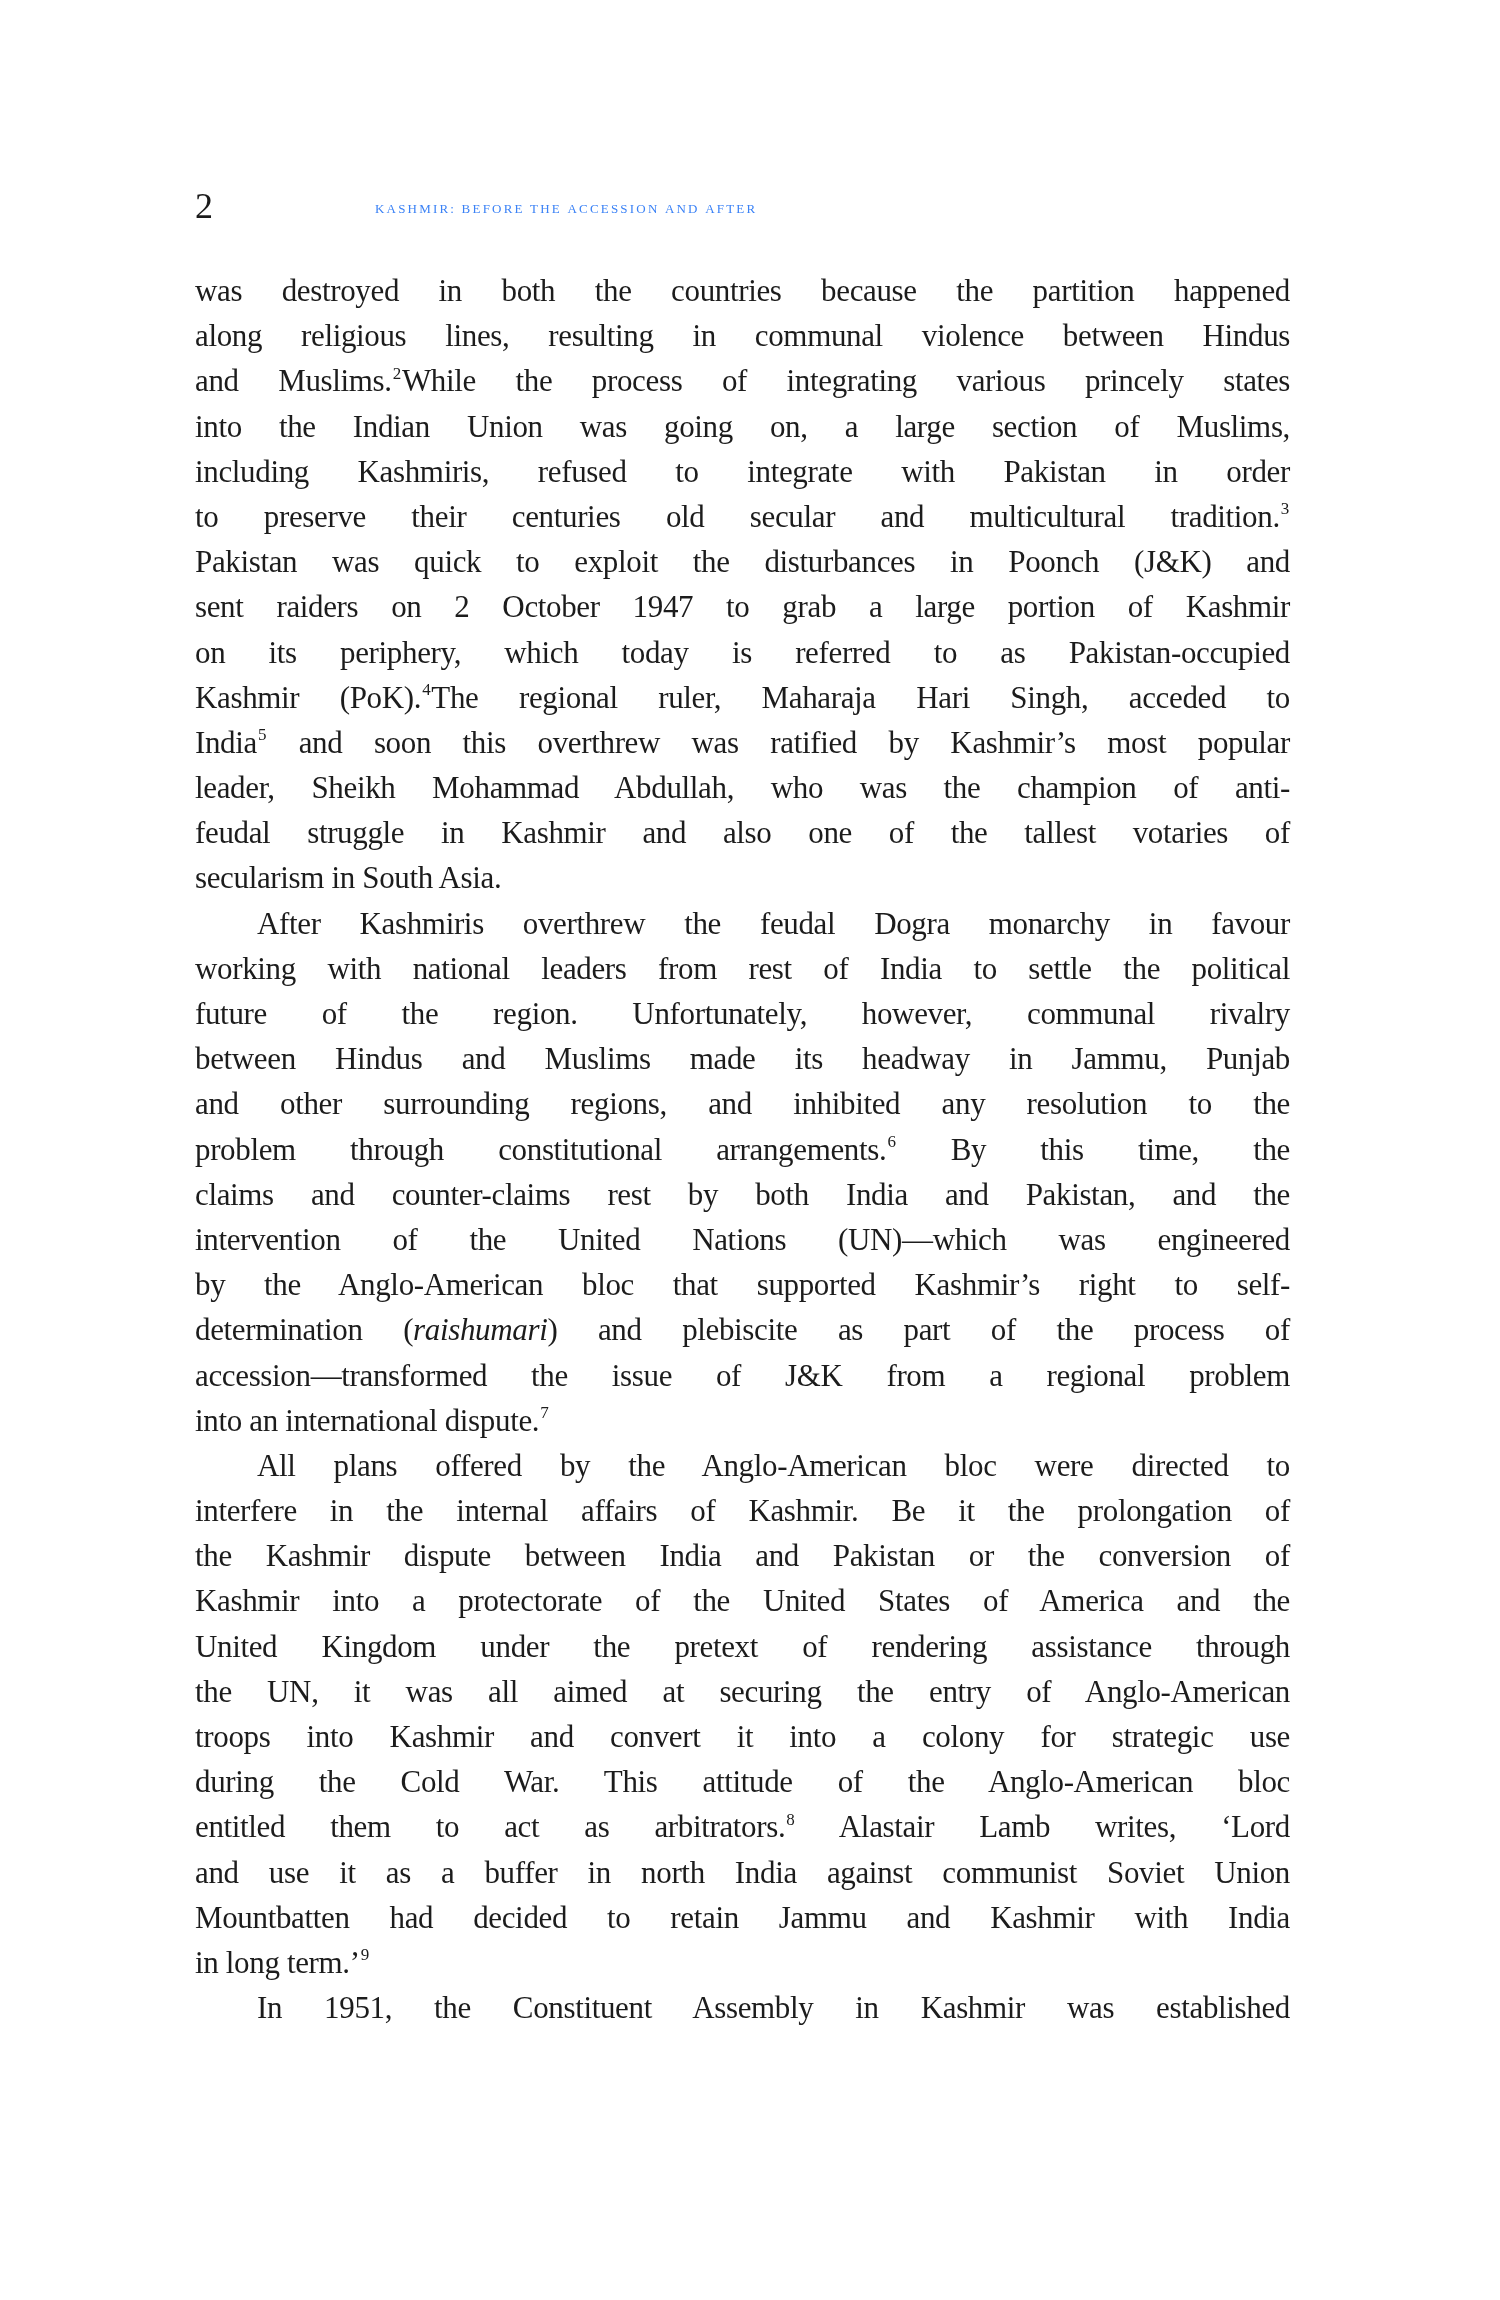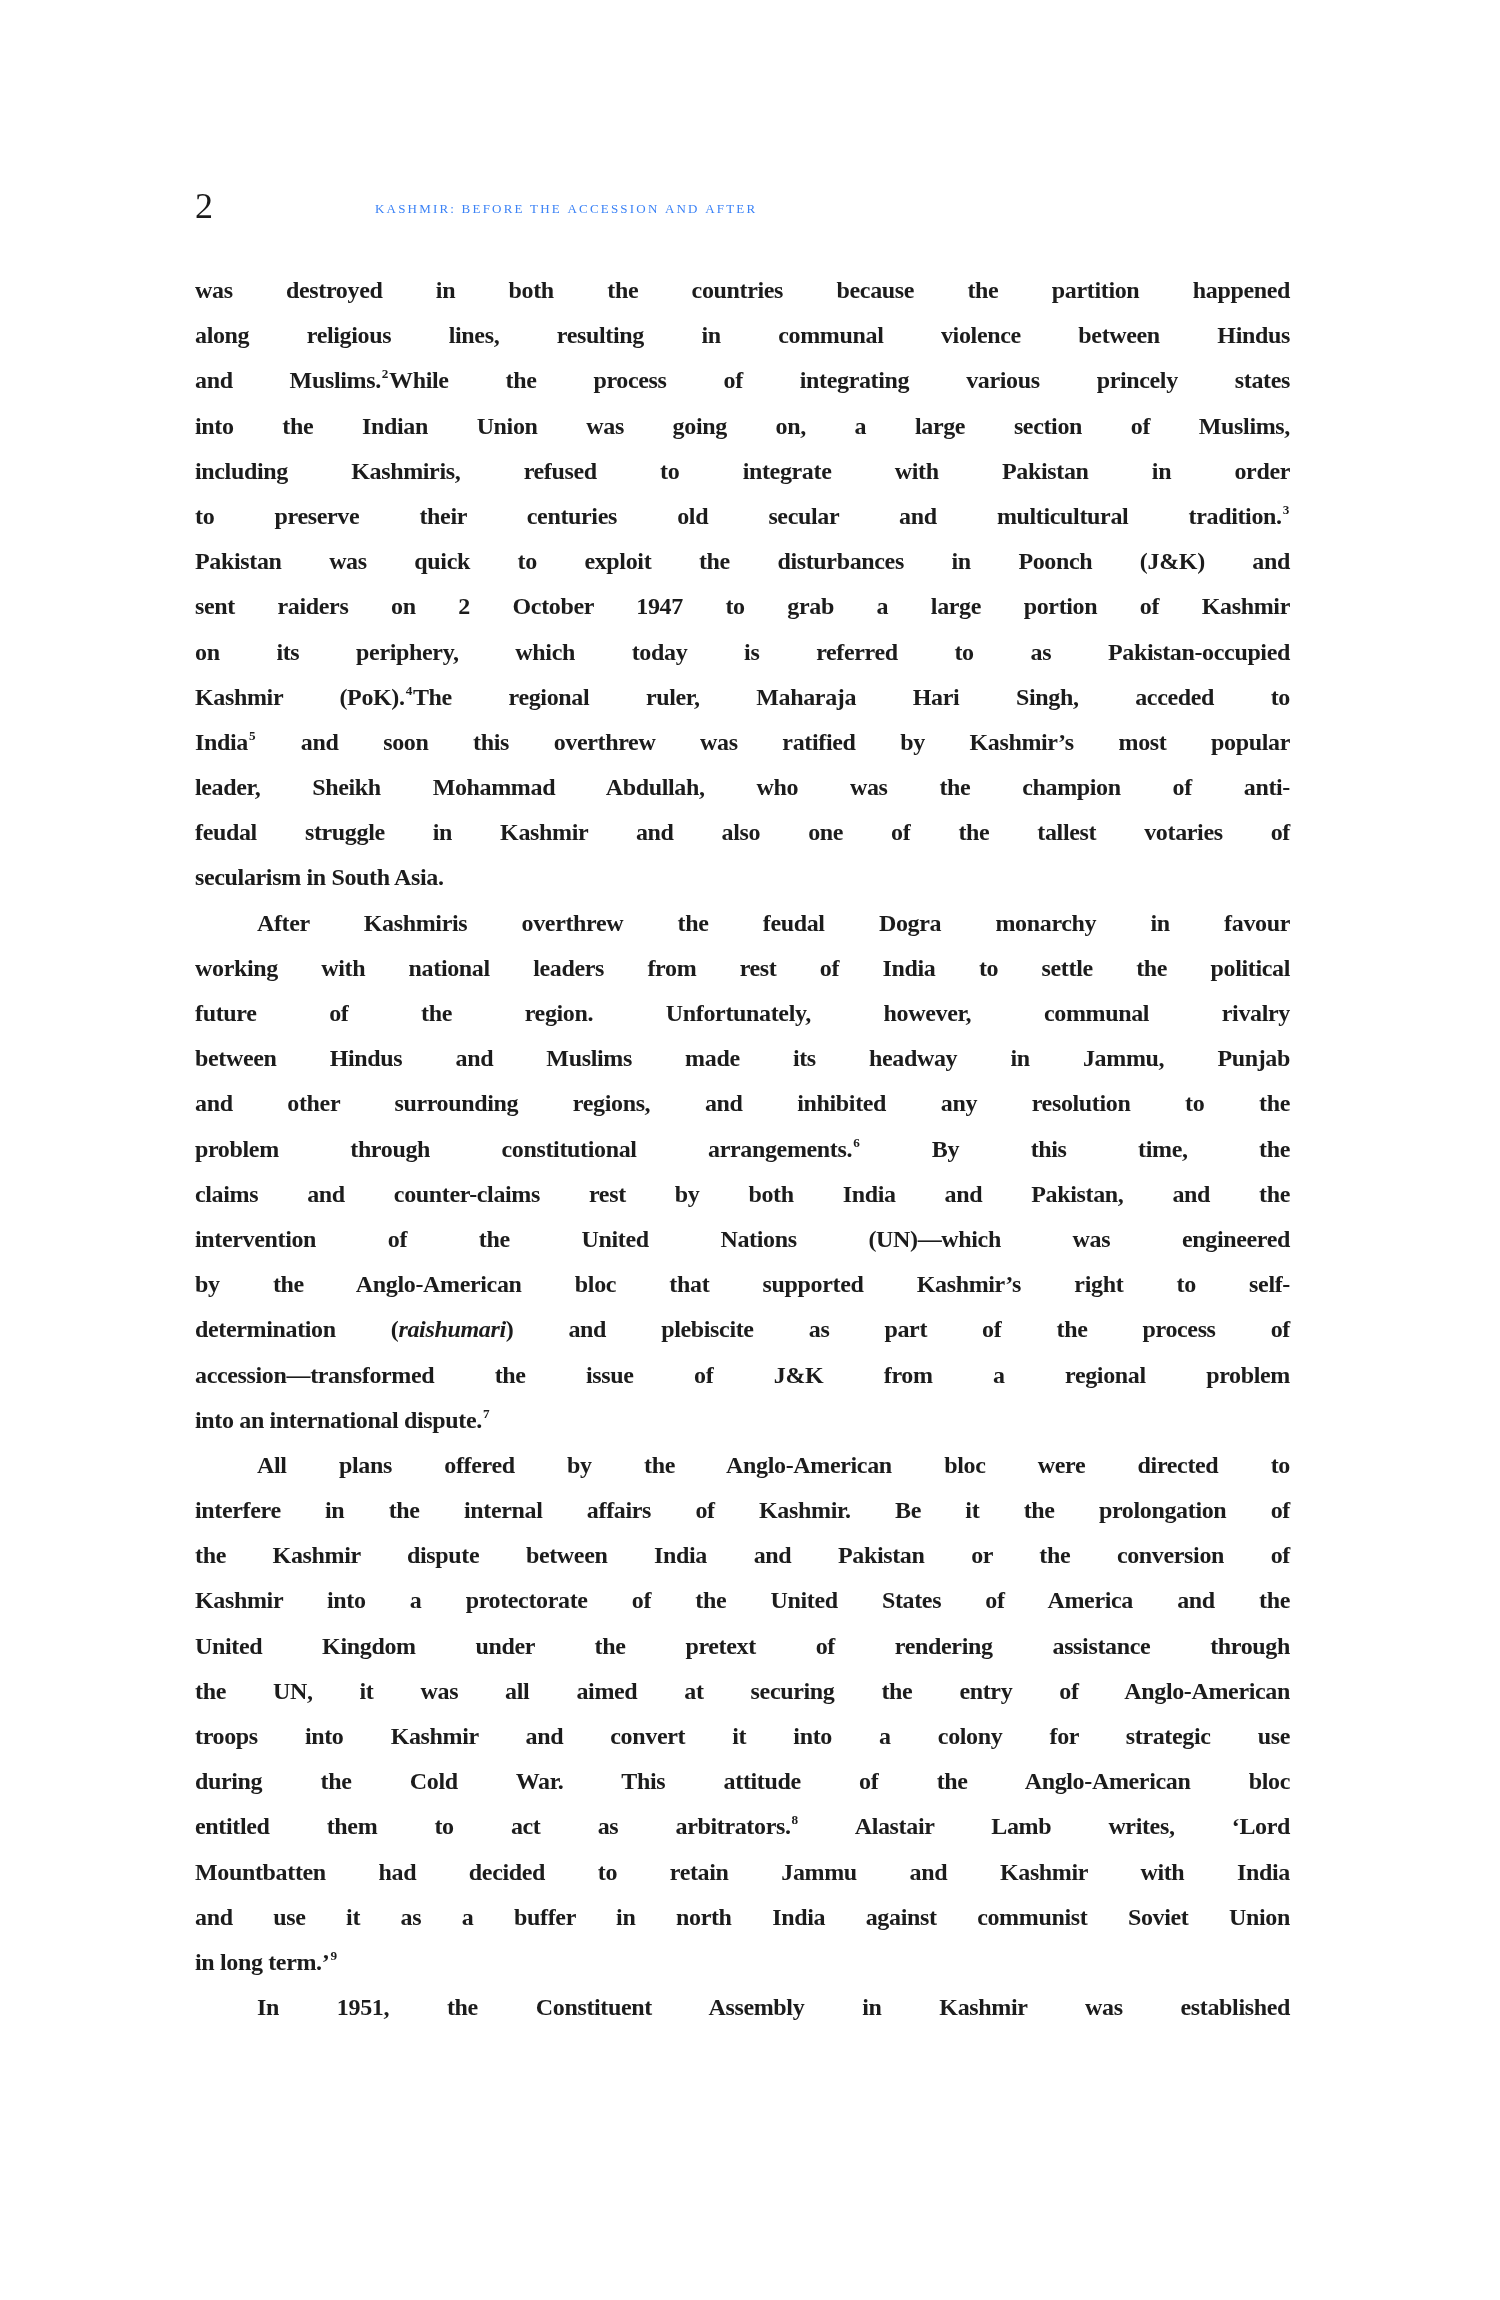--- a/index.html
+++ b/index.html
@@ -45,28 +45,27 @@
     .body-text {
       position: absolute;
       top: 268px;
       left: 195px;
       width: 1095px;
     }
     .line {
       display: block;
       height: 45.2px;
       line-height: 45.2px;
-      font-size: 24px;
+      font-size: 31px;
       text-align: justify;
       text-align-last: justify;
       white-space: nowrap;
       overflow: visible;
       letter-spacing: -0.35px;
       word-spacing: 0px;
-      font-weight: bold;
     }
     .line.last {
       text-align-last: left;
     }
     .line.indent {
       padding-left: 62px;
       box-sizing: border-box;
     }
     sup {
       font-size: 0.55em;
@@ -118,20 +117,20 @@
     <div>
       <span class="line indent"><span>All plans offered by the Anglo-American bloc were directed to</span></span>
       <span class="line"><span>interfere in the internal affairs of Kashmir. Be it the prolongation of</span></span>
       <span class="line"><span>the Kashmir dispute between India and Pakistan or the conversion of</span></span>
       <span class="line"><span>Kashmir into a protectorate of the United States of America and the</span></span>
       <span class="line"><span>United Kingdom under the pretext of rendering assistance through</span></span>
       <span class="line"><span>the UN, it was all aimed at securing the entry of Anglo-American</span></span>
       <span class="line"><span>troops into Kashmir and convert it into a colony for strategic use</span></span>
       <span class="line"><span>during the Cold War. This attitude of the Anglo-American bloc</span></span>
       <span class="line"><span>entitled them to act as arbitrators.</span><sup>8</sup><span> Alastair Lamb writes, ‘Lord</span></span>
+      <span class="line"><span>and use it as a buffer in north India against communist Soviet Union</span></span>
       <span class="line"><span>Mountbatten had decided to retain Jammu and Kashmir with India</span></span>
-      <span class="line"><span>and use it as a buffer in north India against communist Soviet Union</span></span>
       <span class="line last"><span>in long term.’</span><sup>9</sup></span>
     </div>
     <div>
       <span class="line indent"><span>In 1951, the Constituent Assembly in Kashmir was established</span></span>
     </div>
   </div>
 
 </body></html>

